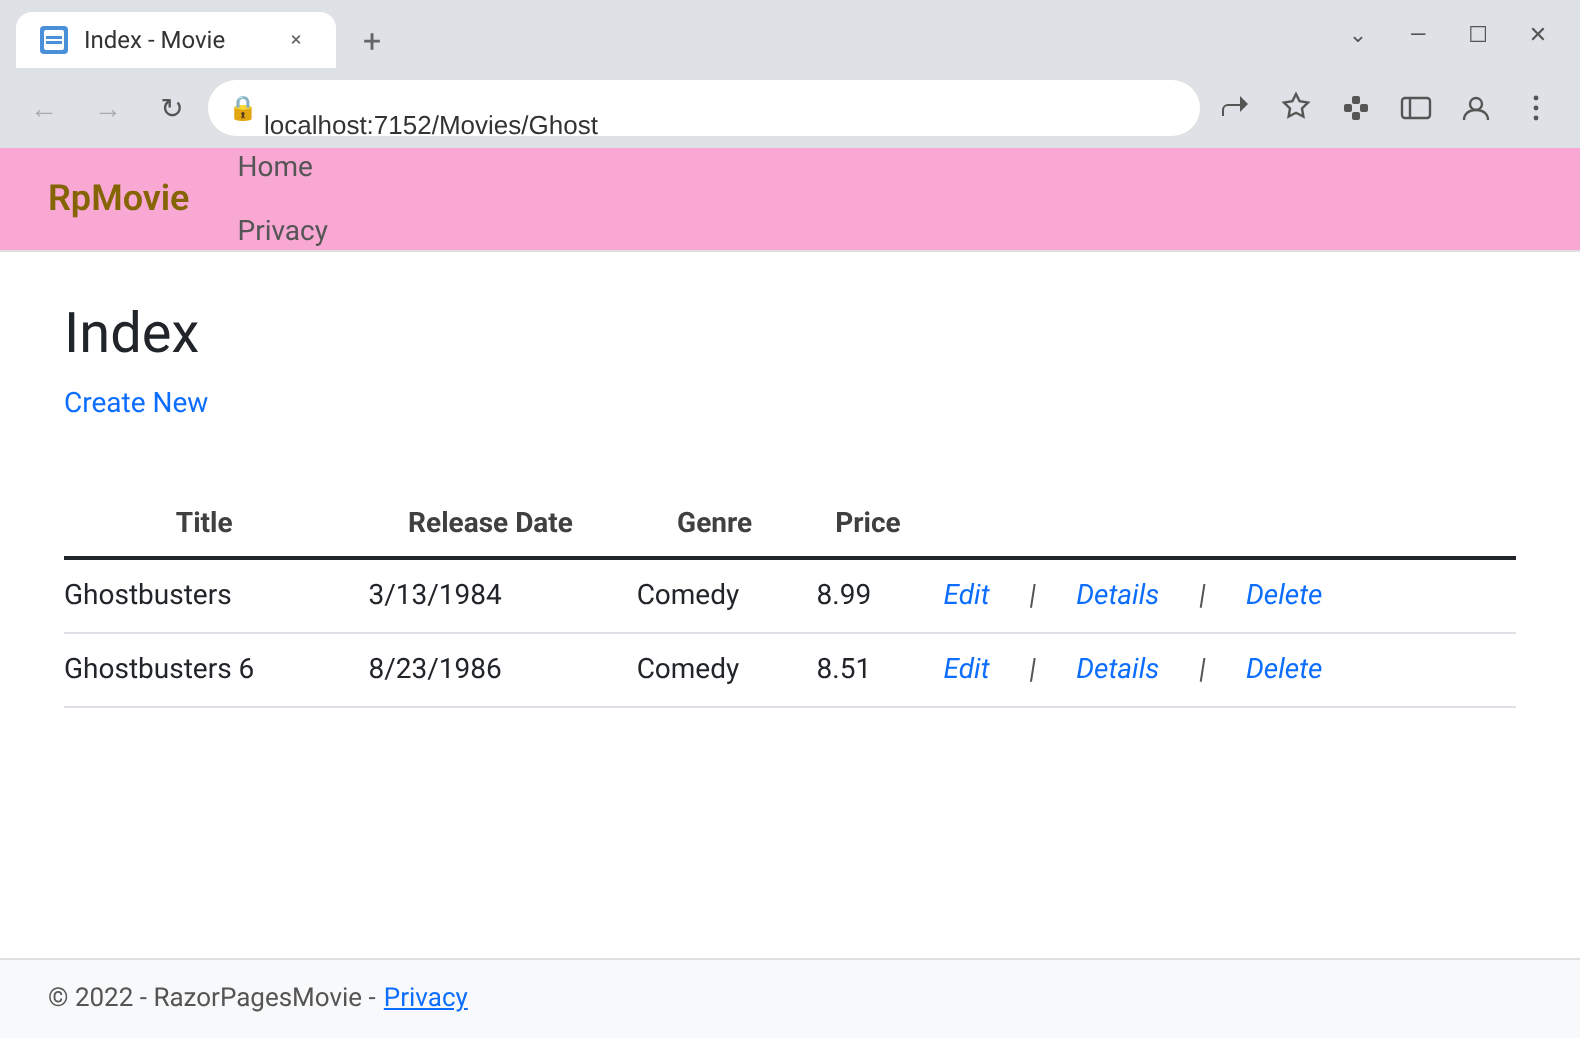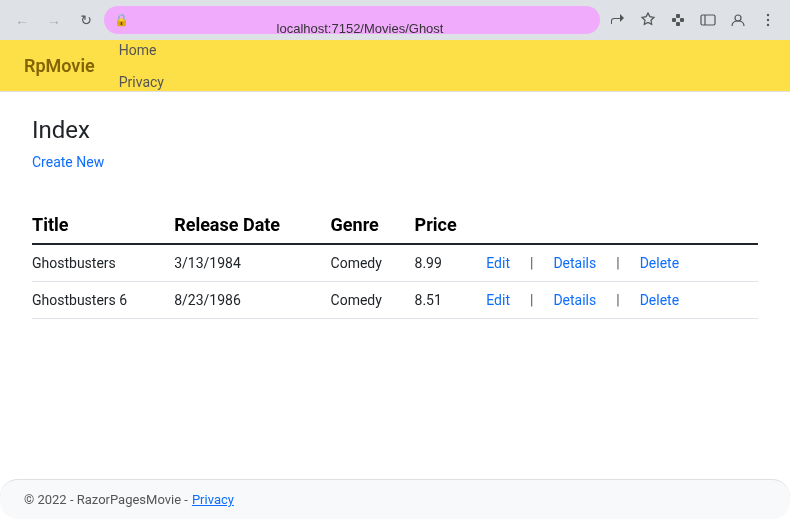--- a/index.html
+++ b/index.html
@@ -18,57 +18,79 @@
 
     .window-controls { display: flex; align-items: center; gap: 4px; margin-left: 8px; }
     .win-ctrl { width: 26px; height: 26px; display: flex; align-items: center; justify-content: center; border-radius: 4px; cursor: pointer; color: #555; font-size: 11px; }
 
     
     .address-bar { height: 40px; background: #dee1e6; display: flex; align-items: center; padding: 4px 8px; gap: 4px; }
     .nav-btn { width: 28px; height: 28px; display: flex; align-items: center; justify-content: center; border-radius: 50%; cursor: pointer; color: #555; font-size: 14px; }
     .nav-btn.disabled { color: #aaa; cursor: default; }
     .address-wrap { flex: 1; position: relative; display: flex; align-items: center; }
     .address-wrap .lock-icon { position: absolute; left: 10px; color: #555; font-size: 12px; }
-    .address-text { flex: 1; height: 28px; background: #f0abfc; border: none; border-radius: 16px; padding: 16px 12px 0 28px; font-size: 13px; color: #333; outline: none; text-align: center; }
+    .address-text { flex: 1; height: 28px; background: #ffffff; border: none; border-radius: 16px; padding: 16px 12px 0 28px; font-size: 13px; color: #333; outline: none; }
     .toolbar-icons { display: flex; align-items: center; gap: 2px; }
     .toolbar-icon { width: 28px; height: 28px; display: flex; align-items: center; justify-content: center; border-radius: 50%; cursor: pointer; color: #555; font-size: 14px; }
 
     
     .page-content { flex: 1; background: #ffffff; overflow: hidden; display: flex; flex-direction: column; }
 
     
-    .site-nav { height: 52px; background: #fde047; display: flex; align-items: center; padding: 0 24px; border-bottom: 1px solid #e0e0e0; }
+    .site-nav { height: 52px; background: #f9a8d4; display: flex; align-items: center; padding: 0 24px; border-bottom: 1px solid #e0e0e0; }
     .site-brand { font-size: 18px; font-weight: 600; color: #3d3d3d; margin-right: 24px; }
     .site-brand span { color: #856404; }
     .nav-links { display: flex; gap: 16px; flex-direction: column; }
     .nav-link { font-size: 14px; color: #555; text-decoration: none; cursor: pointer; }
 
     
     .main-content { flex: 1; padding: 24px 32px; overflow: hidden; }
-    .page-title { font-size: 24px; font-weight: 400; color: #212529; margin-bottom: 8px; }
+    .page-title { font-size: 28px; font-weight: 400; color: #212529; margin-bottom: 8px; }
     .create-link { color: #0d6efd; font-size: 14px; cursor: pointer; margin-bottom: 20px; display: inline-block; }
 
     
     .data-table { width: 100%; border-collapse: collapse; margin-top: 16px; }
-    .data-table th { font-weight: 700; font-size: 18px; color: #000000; padding: 8px 12px 8px 0; border-bottom: 2px solid #212529; text-align: left; }
+    .data-table th { font-weight: 700; font-size: 14px; color: #404040; padding: 8px 12px 8px 0; border-bottom: 2px solid #212529; text-align: center; }
     .data-table td { font-size: 14px; color: #212529; padding: 10px 12px 10px 0; border-bottom: 1px solid #dee2e6; vertical-align: middle; margin-top: 24px; }
     .data-table tr:last-child td { border-bottom: 1px solid #dee2e6; }
-    .action-links { display: flex; gap: 20px; align-items: flex-start; font-size: 14px; }
+    .action-links { display: flex; gap: 20px; align-items: flex-start; font-size: 14px; font-style: italic; }
     .action-link { color: #0d6efd; text-decoration: none; cursor: pointer; }
     .action-sep { color: #555; }
 
     
-    .site-footer { height: 40px; background: #f8f9fa; border-top: 1px solid #e0e0e0; display: flex; align-items: center; padding: 14px 24px; font-size: 13px; color: #555; border-radius: 18px; }
+    .site-footer { height: 40px; background: #f8f9fa; border-top: 1px solid #e0e0e0; display: flex; align-items: center; padding: 14px 24px; font-size: 13px; color: #555; }
     .footer-privacy { color: #0d6efd; text-decoration: underline; cursor: pointer; margin-left: 4px; }
   </style>
 </head>
 <body>
 
 <div class="browser-window">
 
+  <div class="title-bar">
+    <div class="tab-area">
+      <div class="tab">
+        <div class="tab-favicon">
+          <svg width="10" height="10" viewBox="0 0 10 10">
+              <rect width="10" height="10" fill="#fff" rx="1"></rect>
+              <rect x="1" y="3" width="8" height="1.5" fill="#4a90d9"></rect>
+              <rect x="1" y="5.5" width="8" height="1.5" fill="#4a90d9"></rect>
+            </svg>
+        </div>
+        <span class="tab-title">Index - Movie</span>
+        <span class="tab-close">×</span>
+      </div>
+      <div class="new-tab-btn">+</div>
+    </div>
+    <div class="window-controls">
+      <div class="win-ctrl">⌄</div>
+      <div class="win-ctrl">—</div>
+      <div class="win-ctrl">☐</div>
+      <div class="win-ctrl close">✕</div>
+    </div>
+  </div>
 
   <div class="address-bar">
     <div class="nav-btn disabled">
       <span>←</span>
     </div>
     <div class="nav-btn disabled">
       <span>→</span>
     </div>
     <div class="nav-btn">
       <span>↻</span>

